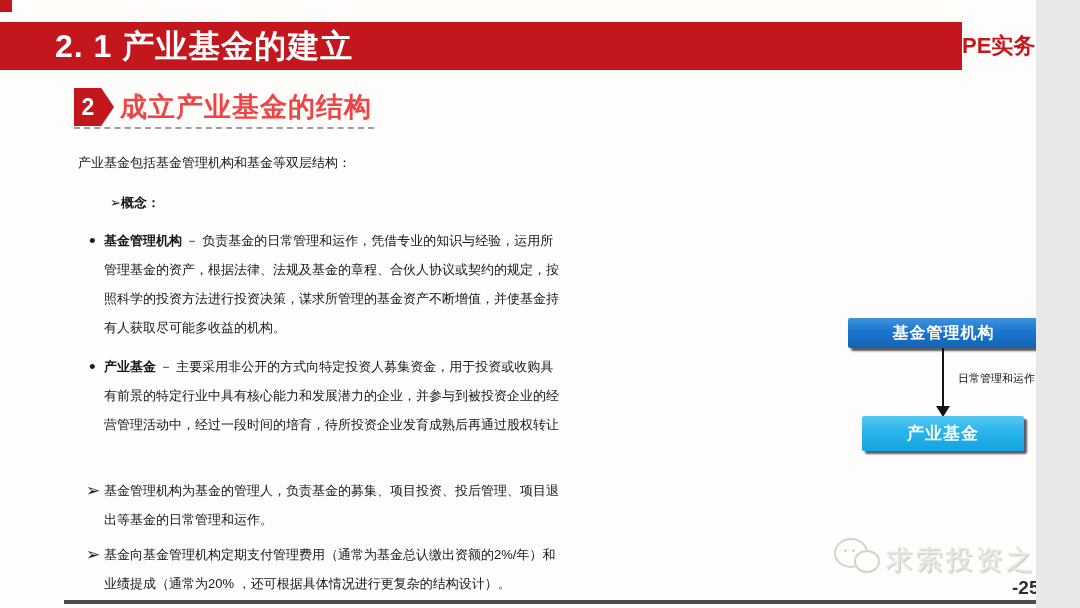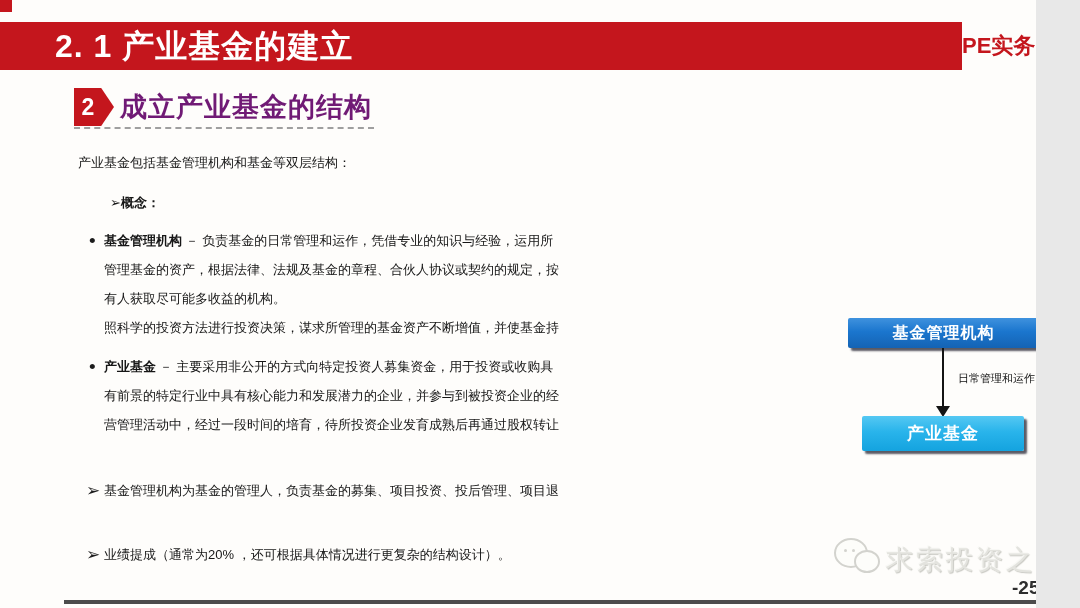--- a/index.html
+++ b/index.html
@@ -25,21 +25,21 @@
   
   .badge{
     position:absolute;left:74px;top:88px;width:40px;height:38px;background:#c4161d;
     clip-path:polygon(0 0,68% 0,100% 50%,68% 100%,0 100%);
   }
   .badge span{
     position:absolute;left:0;top:0;width:28px;height:38px;line-height:38px;text-align:center;
     color:#fff;font-size:23px;font-weight:bold;
   }
   .section-title{
-    position:absolute;left:120px;top:89px;font-size:27px;font-weight:bold;color:#701a75;
+    position:absolute;left:120px;top:89px;font-size:27px;font-weight:bold;color:#ef4444;
     letter-spacing:1px;white-space:nowrap;
   }
   .section-underline{
     position:absolute;left:74px;top:127px;width:300px;height:0;
     border-bottom:2px dashed #9f9f9f;
   }
   
   .text-line{white-space:nowrap;height:29px;line-height:29px;font-size:13px;color:#161616;}
   .intro{position:absolute;left:78px;top:148px;}
   .concept{position:absolute;left:110px;top:188px;font-weight:bold;}
@@ -103,38 +103,40 @@
   <div class="section-underline"></div>
 
   <div class="intro text-line">产业基金包括基金管理机构和基金等双层结构：</div>
 
   <div class="concept text-line"><span>➢</span><span>概念：</span></div>
 
   <div class="para" style="top:226px">
     <span class="marker">•</span>
     <div class="text-line"><span class="b-lead">基金管理机构</span><span> － 负责基金的日常管理和运作，凭借专业的知识与经验，运用所</span></div>
     <div class="text-line">管理基金的资产，根据法律、法规及基金的章程、合伙人协议或契约的规定，按</div>
+    <div class="text-line">照科学的投资方法进行投资决策，谋求所管理的基金资产不断增值，并使基金持</div>
     <div class="text-line">有人获取尽可能多收益的机构。</div>
-    <div class="text-line">照科学的投资方法进行投资决策，谋求所管理的基金资产不断增值，并使基金持</div>
   </div>
 
   <div class="para" style="top:352px">
     <span class="marker">•</span>
     <div class="text-line"><span class="b-lead">产业基金</span><span> － 主要采用非公开的方式向特定投资人募集资金，用于投资或收购具</span></div>
     <div class="text-line">有前景的特定行业中具有核心能力和发展潜力的企业，并参与到被投资企业的经</div>
     <div class="text-line">营管理活动中，经过一段时间的培育，待所投资企业发育成熟后再通过股权转让</div>
   </div>
 
   <div class="para" style="top:476px">
     <span class="marker arrow">➢</span>
     <div class="text-line">基金管理机构为基金的管理人，负责基金的募集、项目投资、投后管理、项目退</div>
+    <div class="text-line">出等基金的日常管理和运作。</div>
   </div>
 
   <div class="para" style="top:540px">
     <span class="marker arrow">➢</span>
+    <div class="text-line">基金向基金管理机构定期支付管理费用（通常为基金总认缴出资额的2%/年）和</div>
     <div class="text-line">业绩提成（通常为20% ，还可根据具体情况进行更复杂的结构设计）。</div>
   </div>
 
   <div class="dg-box dg-top">基金管理机构</div>
   <div class="dg-line"></div>
   <div class="dg-head"></div>
   <div class="dg-label">日常管理和运作</div>
   <div class="dg-box dg-bottom">产业基金</div>
 
   <div class="wm">

